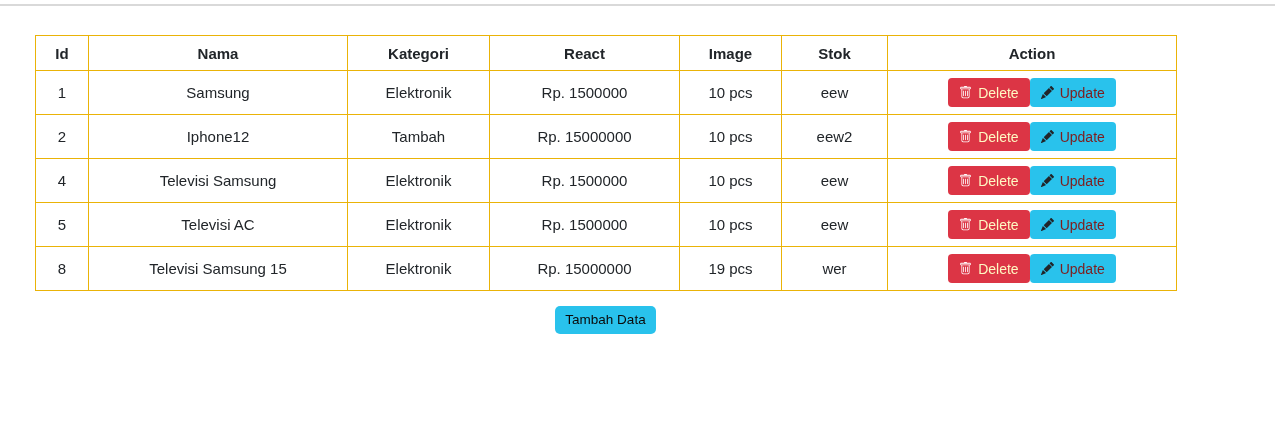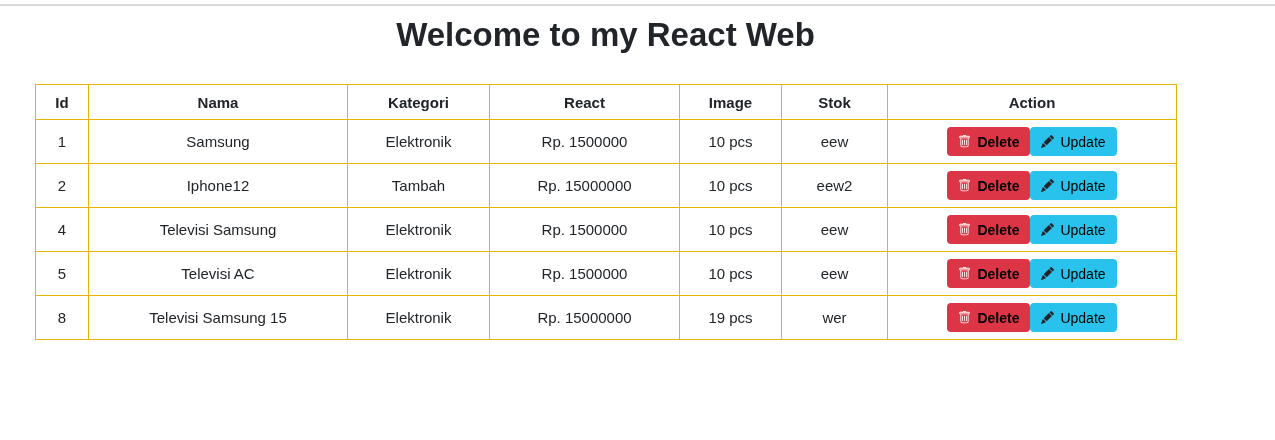--- a/index.html
+++ b/index.html
@@ -69,26 +69,25 @@
     border-radius: 4px;
     font-family: inherit;
     font-size: 14px;
     height: 29px;
     padding: 0 11px;
     cursor: pointer;
     line-height: 1;
   }
   .btn-delete {
     background: #dc3545;
-    color: #000000;
-    font-weight: bold;
+    color: #fef9c3;
   }
   .btn-update {
     background: #29c2ec;
-    color: #000000;
+    color: #7f1d1d;
   }
   .tambah-wrap {
     text-align: center;
     margin-top: 15px;
   }
   .btn-tambah {
     background: #29c2ec;
     color: #0a0a0a;
     font-size: 13.5px;
     height: 28px;
@@ -97,21 +96,20 @@
   }
   .icon-svg { display: inline-block; flex: 0 0 auto; }
 </style>
 </head>
 <body>
 
 <hr class="top-rule">
 
 <div class="container">
 
-  <h1 class="page-title">Welcome to my React Web</h1>
 
   <table class="data-table">
     <colgroup>
       <col style="width:53px">
         <col style="width:259px">
         <col style="width:142px">
       <col style="width:190px">
         <col style="width:102px">
         <col style="width:106px">
       <col style="width:289px">
@@ -253,14 +251,17 @@
               <path d="M12.854.146a.5.5 0 0 0-.707 0L10.5 1.793 14.207 5.5l1.647-1.646a.5.5 0 0 0 0-.708l-3-3zm.646 6.061L9.793 2.5 3.293 9H3.5a.5.5 0 0 1 .5.5v.5h.5a.5.5 0 0 1 .5.5v.5h.5a.5.5 0 0 1 .5.5v.5h.5a.5.5 0 0 1 .5.5v.207l6.5-6.5zm-7.468 7.468A.5.5 0 0 1 6 13.5V13h-.5a.5.5 0 0 1-.5-.5V12h-.5a.5.5 0 0 1-.5-.5V11h-.5a.5.5 0 0 1-.5-.5V10h-.5a.499.499 0 0 1-.175-.032l-.179.178a.5.5 0 0 0-.11.168l-2 5a.5.5 0 0 0 .65.65l5-2a.5.5 0 0 0 .168-.11l.178-.178z"></path>
             </svg>
             <span>Update</span>
           </button>
         </span>
       </td>
     </tr>
   </tbody>
   </table>
 
+  <div class="tambah-wrap">
+    <button class="btn btn-tambah">Tambah Data</button>
+  </div>
 
 </div>
 
 </body></html>

